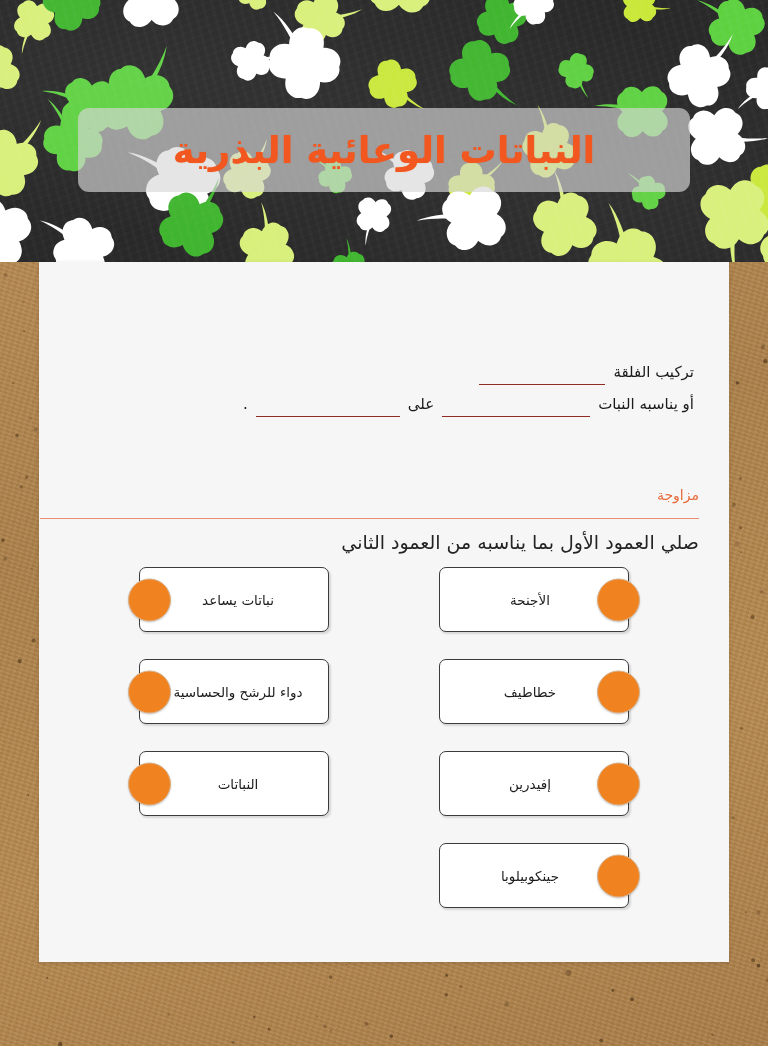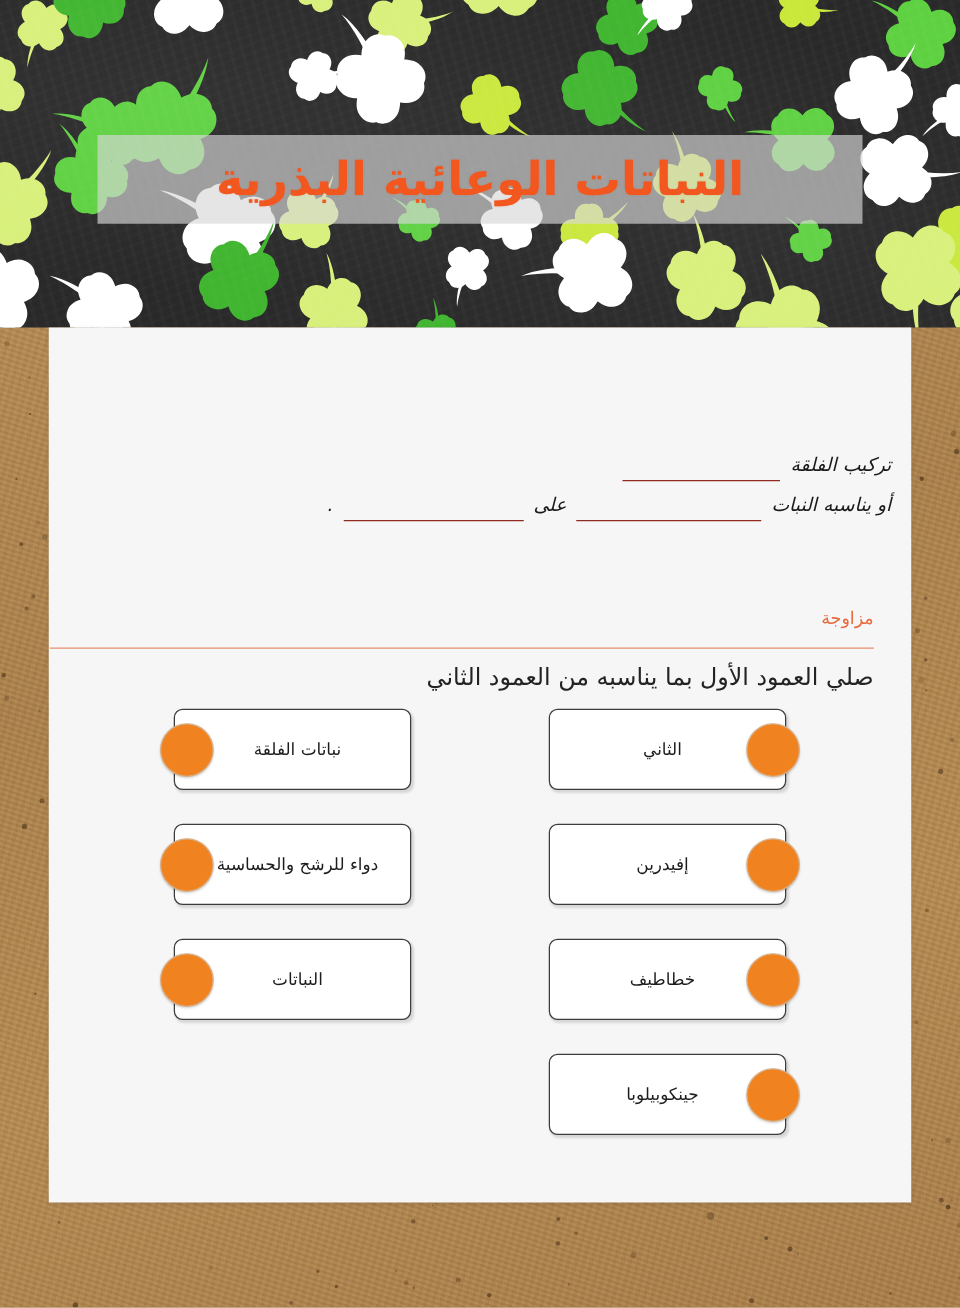--- a/index.html
+++ b/index.html
@@ -41,23 +41,23 @@
     position:absolute;inset:0;
     background:
       radial-gradient(ellipse at 20% 30%, rgba(255,255,255,.045), transparent 60%),
       radial-gradient(ellipse at 75% 70%, rgba(255,255,255,.035), transparent 60%),
       repeating-linear-gradient(75deg, rgba(255,255,255,.018) 0 3px, transparent 3px 9px),
       repeating-linear-gradient(-20deg, rgba(255,255,255,.012) 0 2px, transparent 2px 7px);
   }
 
   
   #title-banner{
-    position:absolute;left:78px;top:108px;width:612px;height:71px;
+    position:absolute;left:78px;top:108px;width:612px;height:84px;
     background:rgba(216,216,216,.66);
-    z-index:4;display:flex;align-items:center;justify-content:center;
+    z-index:4;display:flex;align-items:center;justify-content:center;border-radius:11px;
   }
   #title-text{
     color:#f1571e;
     font-size:37px;
     font-weight:700;
     font-family:"DejaVu Sans","Liberation Sans",sans-serif;
     letter-spacing:0;
     white-space:nowrap;
     line-height:1;
     text-shadow:0 0 1px rgba(241,87,30,.5);
@@ -66,24 +66,23 @@
   
   #sheet{
     position:absolute;left:39px;top:262px;width:690px;height:700px;
     background:#f6f6f6;
     z-index:5;
     box-shadow:0 1px 4px rgba(0,0,0,.14);
   }
 
   
   #fill-block{
-    position:absolute;right:16px;top:88px;width:630px;
+    position:absolute;right:35px;top:88px;width:630px;
     font-size:15px;color:#1a1a1a;
     font-family:"DejaVu Sans","Liberation Sans",sans-serif;
-    font-style:italic;
   }
   .fill-line{display:flex;align-items:flex-end;gap:8px;height:32px;}
   .fill-line .txt{white-space:nowrap;line-height:20px;}
   .blank{
     display:inline-block;height:17px;
     border-bottom:1.4px solid #8f2b20;
     position:relative;top:3px;
   }
   .blank.w1{width:126px;}
   .blank.w2{width:148px;}
@@ -567,43 +566,43 @@
 
   <div id="match-head">
     <div id="match-title">مزاوجة</div>
     <div id="match-rule"></div>
     <div id="match-instr">صلي العمود الأول بما يناسبه من العمود الثاني</div>
   </div>
 
   <div id="match-grid">
     <div class="match-col col-right">
         <div class="match-card">
-          <span class="label">نباتات الفلقة</span>
+          <span class="label">نباتات يساعد</span>
           <span class="dot"></span>
         </div>
         <div class="match-card">
           <span class="label">دواء للرشح والحساسية</span>
           <span class="dot"></span>
         </div>
         <div class="match-card">
           <span class="label">النباتات</span>
           <span class="dot"></span>
         </div>
       </div>
     <div class="match-col col-left">
         <div class="match-card">
-          <span class="label">الثاني</span>
+          <span class="label">الأجنحة</span>
+          <span class="dot"></span>
+        </div>
+        <div class="match-card">
+          <span class="label">خطاطيف</span>
           <span class="dot"></span>
         </div>
         <div class="match-card">
           <span class="label">إفيدرين</span>
-          <span class="dot"></span>
-        </div>
-        <div class="match-card">
-          <span class="label">خطاطيف</span>
           <span class="dot"></span>
         </div>
         <div class="match-card">
           <span class="label">جينكوبيلوبا</span>
           <span class="dot"></span>
         </div>
       </div>
   </div>
 
 </div>

